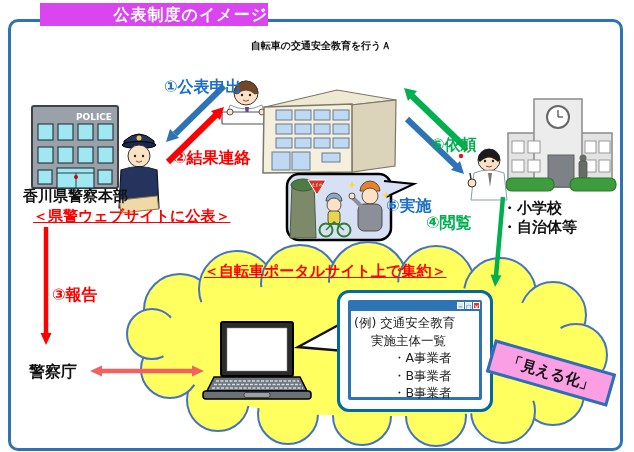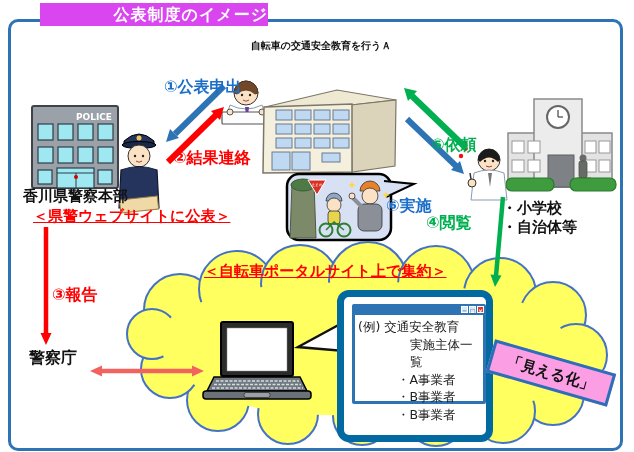--- a/index.html
+++ b/index.html
@@ -10,31 +10,31 @@
   .titlebar{position:absolute;left:40px;top:3px;width:228px;height:23px;background:#d946ef;
             color:#fff;font-size:16px;font-weight:bold;text-align:right;line-height:23px;letter-spacing:1px;}
   .lbl{position:absolute;white-space:nowrap;font-weight:bold;}
   .b16{font-size:16px;} .b15{font-size:15px;}
   .blue{color:#1C6FC8;} .red{color:#FF0000;} .green{color:#00B050;} .black{color:#111;}
   .uline{text-decoration:underline;}
   .heading{position:absolute;left:196px;top:36px;width:250px;text-align:center;
            font-size:10px;font-weight:bold;color:#111;line-height:19px;}
   svg.canvas{position:absolute;left:0;top:0;}
   
-  .bwin{position:absolute;left:337px;top:290px;width:156px;height:152px;background:#fff;
-        border:7px solid #0369a1;border-radius:12px;box-sizing:border-box;}
+  .bwin{position:absolute;left:337px;top:290px;width:156px;height:122px;background:#fff;
+        border:3px solid #0369a1;border-radius:12px;box-sizing:border-box;}
   .bwin-inner{position:absolute;left:8px;top:7px;width:134px;height:100px;background:#2E74B5;border-radius:2px;}
   .bwin-titlebar{position:absolute;left:0;top:0;right:0;height:11px;display:flex;justify-content:flex-end;
                  align-items:center;gap:1px;padding-right:2px;}
   .wb{width:7px;height:7px;font-size:6px;line-height:7px;text-align:center;box-sizing:border-box;}
   .wb-min,.wb-max{background:#D9E8F7;color:#1A4A7A;border:1px solid #fff;}
   .wb-close{background:#E0392B;color:#fff;border:1px solid #fff;font-weight:bold;}
   .bwin-content{position:absolute;left:3px;right:3px;top:11px;bottom:3px;background:#fff;
                 font-size:12.5px;color:#222;line-height:17.5px;padding-top:3px;box-sizing:border-box;}
-  .bw-l1{padding-left:3px;} .bw-l2{padding-left:55px;} .bw-l3{padding-left:42px;}
+  .bw-l1{padding-left:3px;} .bw-l2{padding-left:20px;} .bw-l3{padding-left:42px;}
   
   .pink-tag{position:absolute;left:488px;top:356px;width:126px;height:34px;background:#FC9EE4;
             border:3px solid #2B6FB7;transform:rotate(16deg);display:flex;align-items:center;
             justify-content:center;font-size:15px;font-weight:bold;color:#111;box-sizing:border-box;}
 </style>
 </head>
 <body>
 
 <div class="stage">
 
@@ -249,21 +249,21 @@
 
   <div class="lbl b16 blue" style="left:117px;top:77px;margin-left:47px;">①公表申出</div>
   <div class="lbl b16 red" style="left:173px;top:148px;">②結果連絡</div>
   <div class="lbl b16 green" style="left:431px;top:99px;margin-top:36px;">⑤依頼</div>
   <div class="lbl b16 blue" style="left:386px;top:157px;margin-top:39px;">⑥実施</div>
   <div class="lbl b16 green" style="left:426px;top:213px;">④閲覧</div>
   <div class="lbl b16 red" style="left:52px;top:285px;">③報告</div>
 
   <div class="lbl b15 black" style="left:23px;top:187px;">香川県警察本部</div>
   <div class="lbl b15 red uline" style="left:33px;top:207px;">＜県警ウェブサイトに公表＞</div>
-  <div class="lbl b16 black" style="left:29px;top:348px;">警察庁</div>
+  <div class="lbl b16 black" style="left:29px;top:362px;">警察庁</div>
   <div class="lbl b15 black" style="left:502px;top:199px;">・小学校</div>
   <div class="lbl b15 black" style="left:502px;top:218px;text-align:right;">・自治体等</div>
   <div class="lbl b15 red uline" style="left:204px;top:262px;">＜自転車ポータルサイト上で集約＞</div>
 
   <div class="bwin">
     <div class="bwin-inner">
       <div class="bwin-titlebar">
         <div class="wb wb-min">─</div>
         <div class="wb wb-max">□</div>
         <div class="wb wb-close">×</div>

